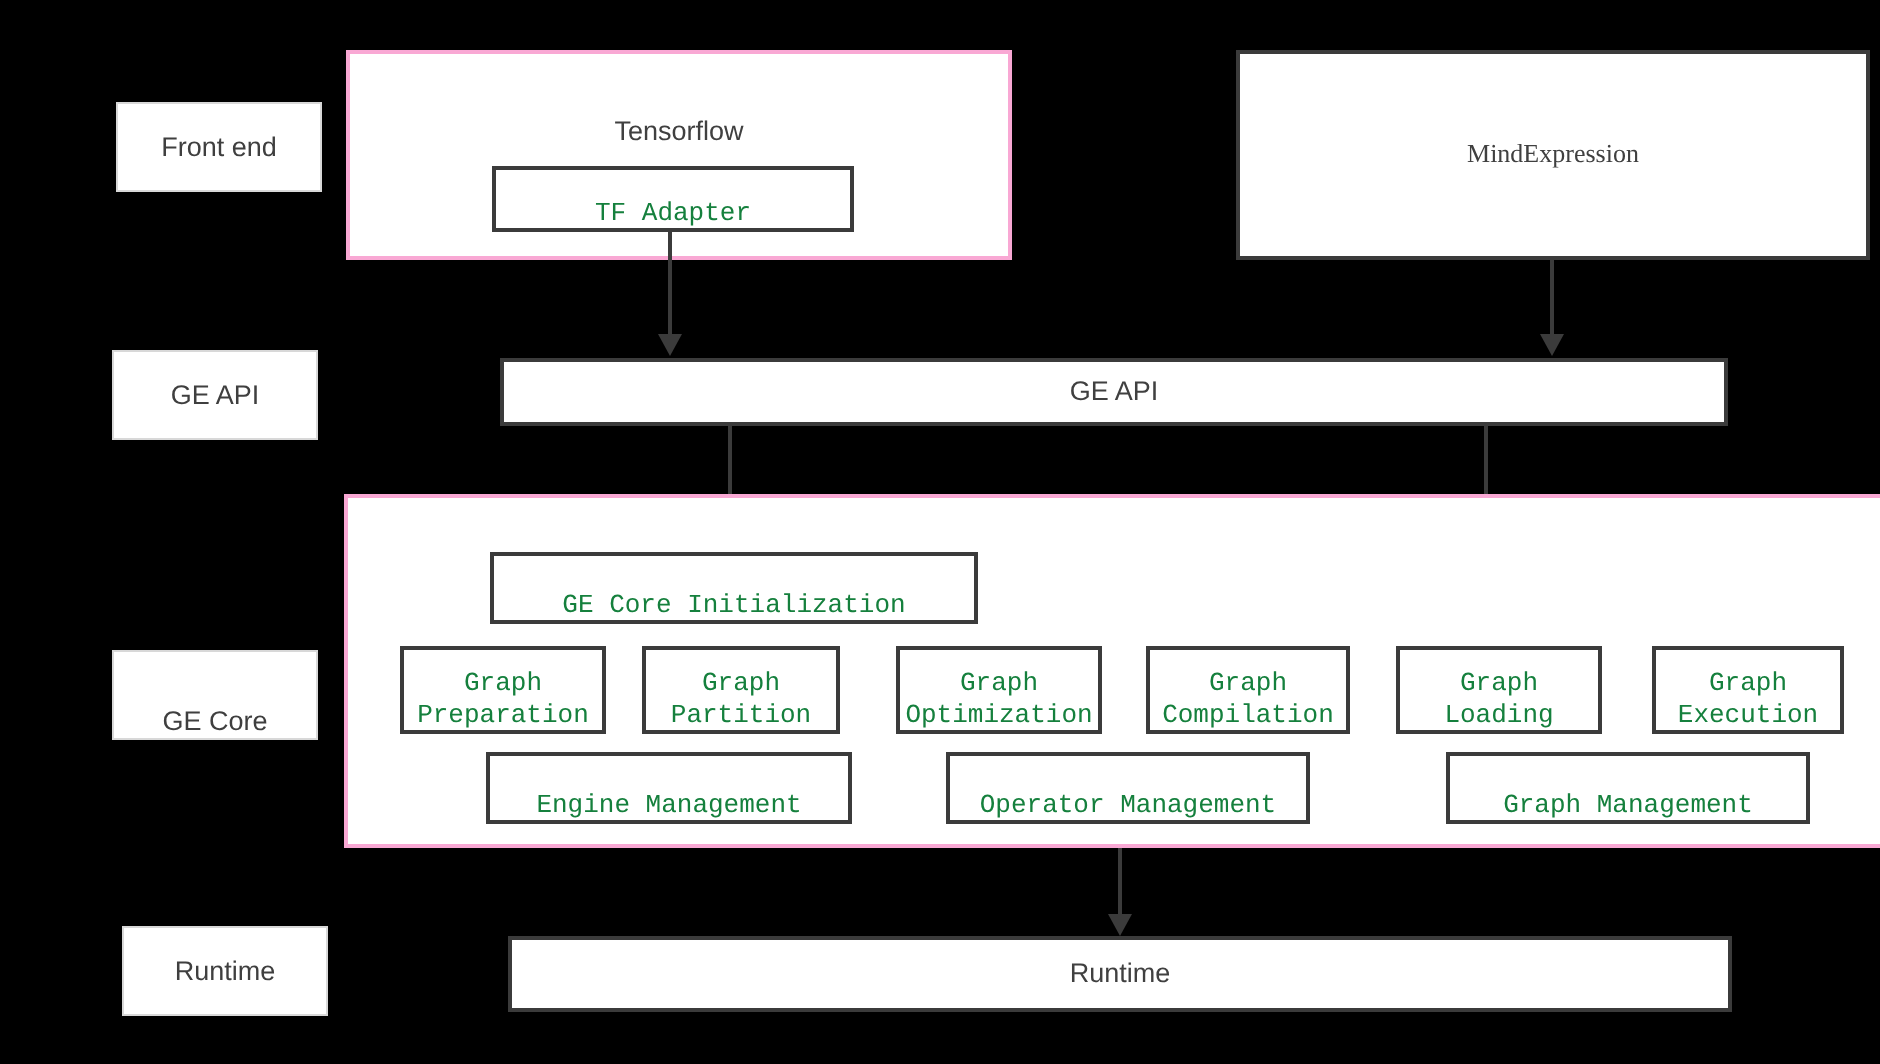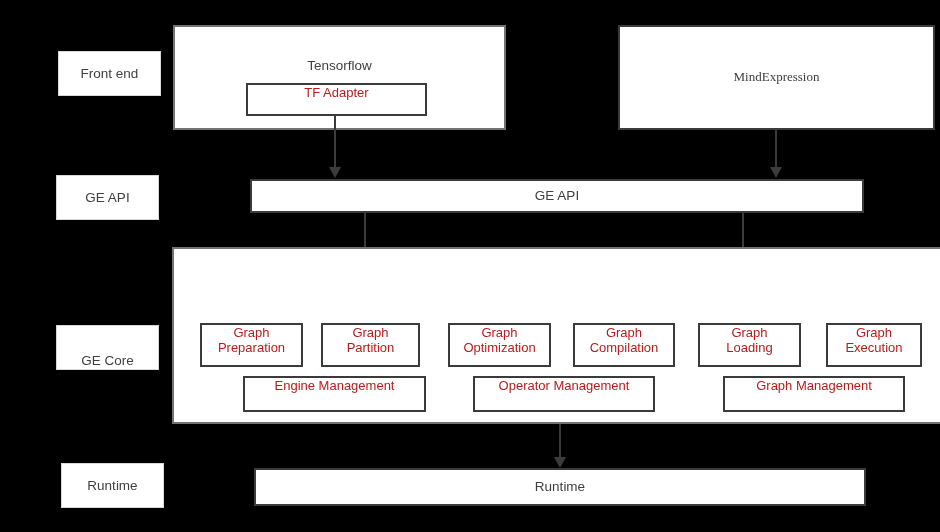--- a/index.html
+++ b/index.html
@@ -24,43 +24,44 @@
     font-size:13px;
     line-height:1.15;
   }
   .layer-label{
     font-size:13.5px;
     color:#3f3f3f;
     border:1px solid #d8d8d8;
   }
   .group-box{
     display:block;
-    border:2px solid #737373;
+    border:2px solid #f9a8d4;
     padding-left:16px;
   }
   .group-title{
     position:absolute;
     left:0;right:0;
     text-align:center;
     color:#404040;
     font-size:13.5px;
   }
   .inner{
     position:absolute;
     background:#ffffff;
     border:2px solid #3b3b3b;
     box-sizing:border-box;
     display:flex;
-    align-items:flex-start;
+    align-items:flex-end;
     justify-content:center;
     text-align:center;
-    color:#b91c1c;
+    color:#15803d;
     font-size:13px;
     line-height:1.18;
     white-space:pre-line;
+    font-family:Liberation Mono, monospace;
   }
   .bar{
     font-size:13.5px;
   }
   .arrow{
     position:absolute;
     width:0;
   }
   .arrow .shaft{
     position:absolute;
@@ -127,20 +128,23 @@
     <div class="head" style="top:50px;"></div>
   </div>
 
   <div class="arrow" style="left:711px;top:213px;height:61px;">
     <div class="shaft" style="height:50px;"></div>
     <div class="head" style="top:50px;"></div>
   </div>
 
   <div class="box group-box" style="left:140px;top:247px;width:775px;height:177px;">
 
+    <div class="inner" style="left:71px;top:27px;width:244px;height:36px;">
+      <span>GE Core Initialization</span>
+    </div>
 
     <div class="inner" style="left:26px;top:74px;width:103px;height:44px;">
       <span>Graph
 Preparation</span>
     </div>
     <div class="inner" style="left:147px;top:74px;width:99px;height:44px;">
       <span>Graph
 Partition</span>
     </div>
     <div class="inner" style="left:274px;top:74px;width:103px;height:44px;">

